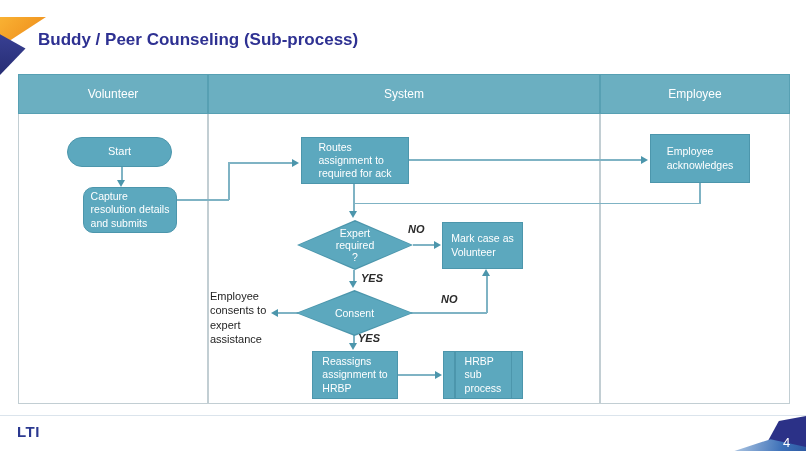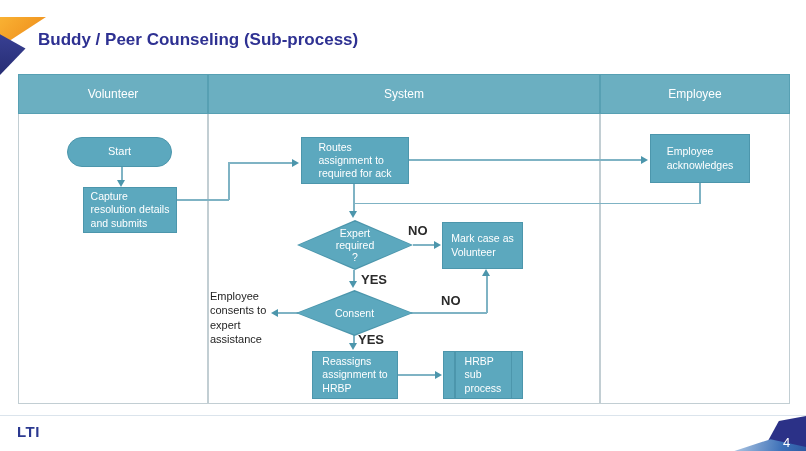--- a/index.html
+++ b/index.html
@@ -39,21 +39,21 @@
 
   
   .line-h { position:absolute; height:1.5px; background:#7fb3c4; }
   .line-v { position:absolute; width:1.5px; background:#7fb3c4; }
   .ah { position:absolute; width:0; height:0; }
   .ah-right { border-top:4px solid transparent; border-bottom:4px solid transparent; border-left:7px solid #4c96ac; }
   .ah-left  { border-top:4px solid transparent; border-bottom:4px solid transparent; border-right:7px solid #4c96ac; }
   .ah-down  { border-left:4px solid transparent; border-right:4px solid transparent; border-top:7px solid #4c96ac; }
   .ah-up    { border-left:4px solid transparent; border-right:4px solid transparent; border-bottom:7px solid #4c96ac; }
 
-  .edge-label { position:absolute; font-size:13px; font-weight:600; color:#2b2b2b; }
+  .edge-label { position:absolute; font-size:11px; font-weight:600; color:#2b2b2b;font-style:italic; }
   .annotation { position:absolute; color:#1f1f1f; font-size:11px; line-height:1.3; white-space:pre-line; }
 
   
   .footer-divider { position:absolute; left:0; top:398px; width:806px; height:1px; background:#dbe4ec; }
   .logo { position:absolute; left:17px; top:406px; font-size:15px; font-weight:800; color:#2b3990; letter-spacing:0.5px; }
   .copyright { position:absolute; left:0; top:427px; width:806px; text-align:center; font-size:7.5px; color:#9aa0a6; }
   .pn-dark { position:absolute; left:760px; top:398px; width:46px; height:35px; background:#2b3187;
     clip-path:polygon(41% 17%,100% 3%,100% 94%,11% 89%); }
   .pn-light { position:absolute; left:688px; top:415px; width:118px; height:36px;
     background:linear-gradient(100deg,#dde7f3 0%,#9cb9dc 45%,#3c70b8 78%,#2c57a0 100%);
@@ -117,21 +117,21 @@
   <div class="ah ah-up" style="left:482px;top:252px;"></div>
 
   <div class="line-v" style="left:353px;top:318px;height:11px;"></div>
   <div class="ah ah-down" style="left:349px;top:326px;"></div>
 
   <div class="line-h" style="left:398px;top:357px;width:39px;"></div>
   <div class="ah ah-right" style="left:435px;top:354px;"></div>
 
   <div class="node terminator" style="left:67px;top:120px;width:105px;height:30px;">Start</div>
 
-  <div class="node" style="left:83px;top:170px;width:94px;height:46px;">Capture
+  <div class="node" style="left:83px;top:170px;width:94px;height:46px;border-radius:10px;">Capture
 resolution details
 and submits</div>
 
   <div class="node" style="left:301px;top:120px;width:108px;height:47px;">Routes
 assignment to
 required for ack</div>
 
   <div class="node" style="left:650px;top:117px;width:100px;height:49px;">Employee
 acknowledges</div>
 

